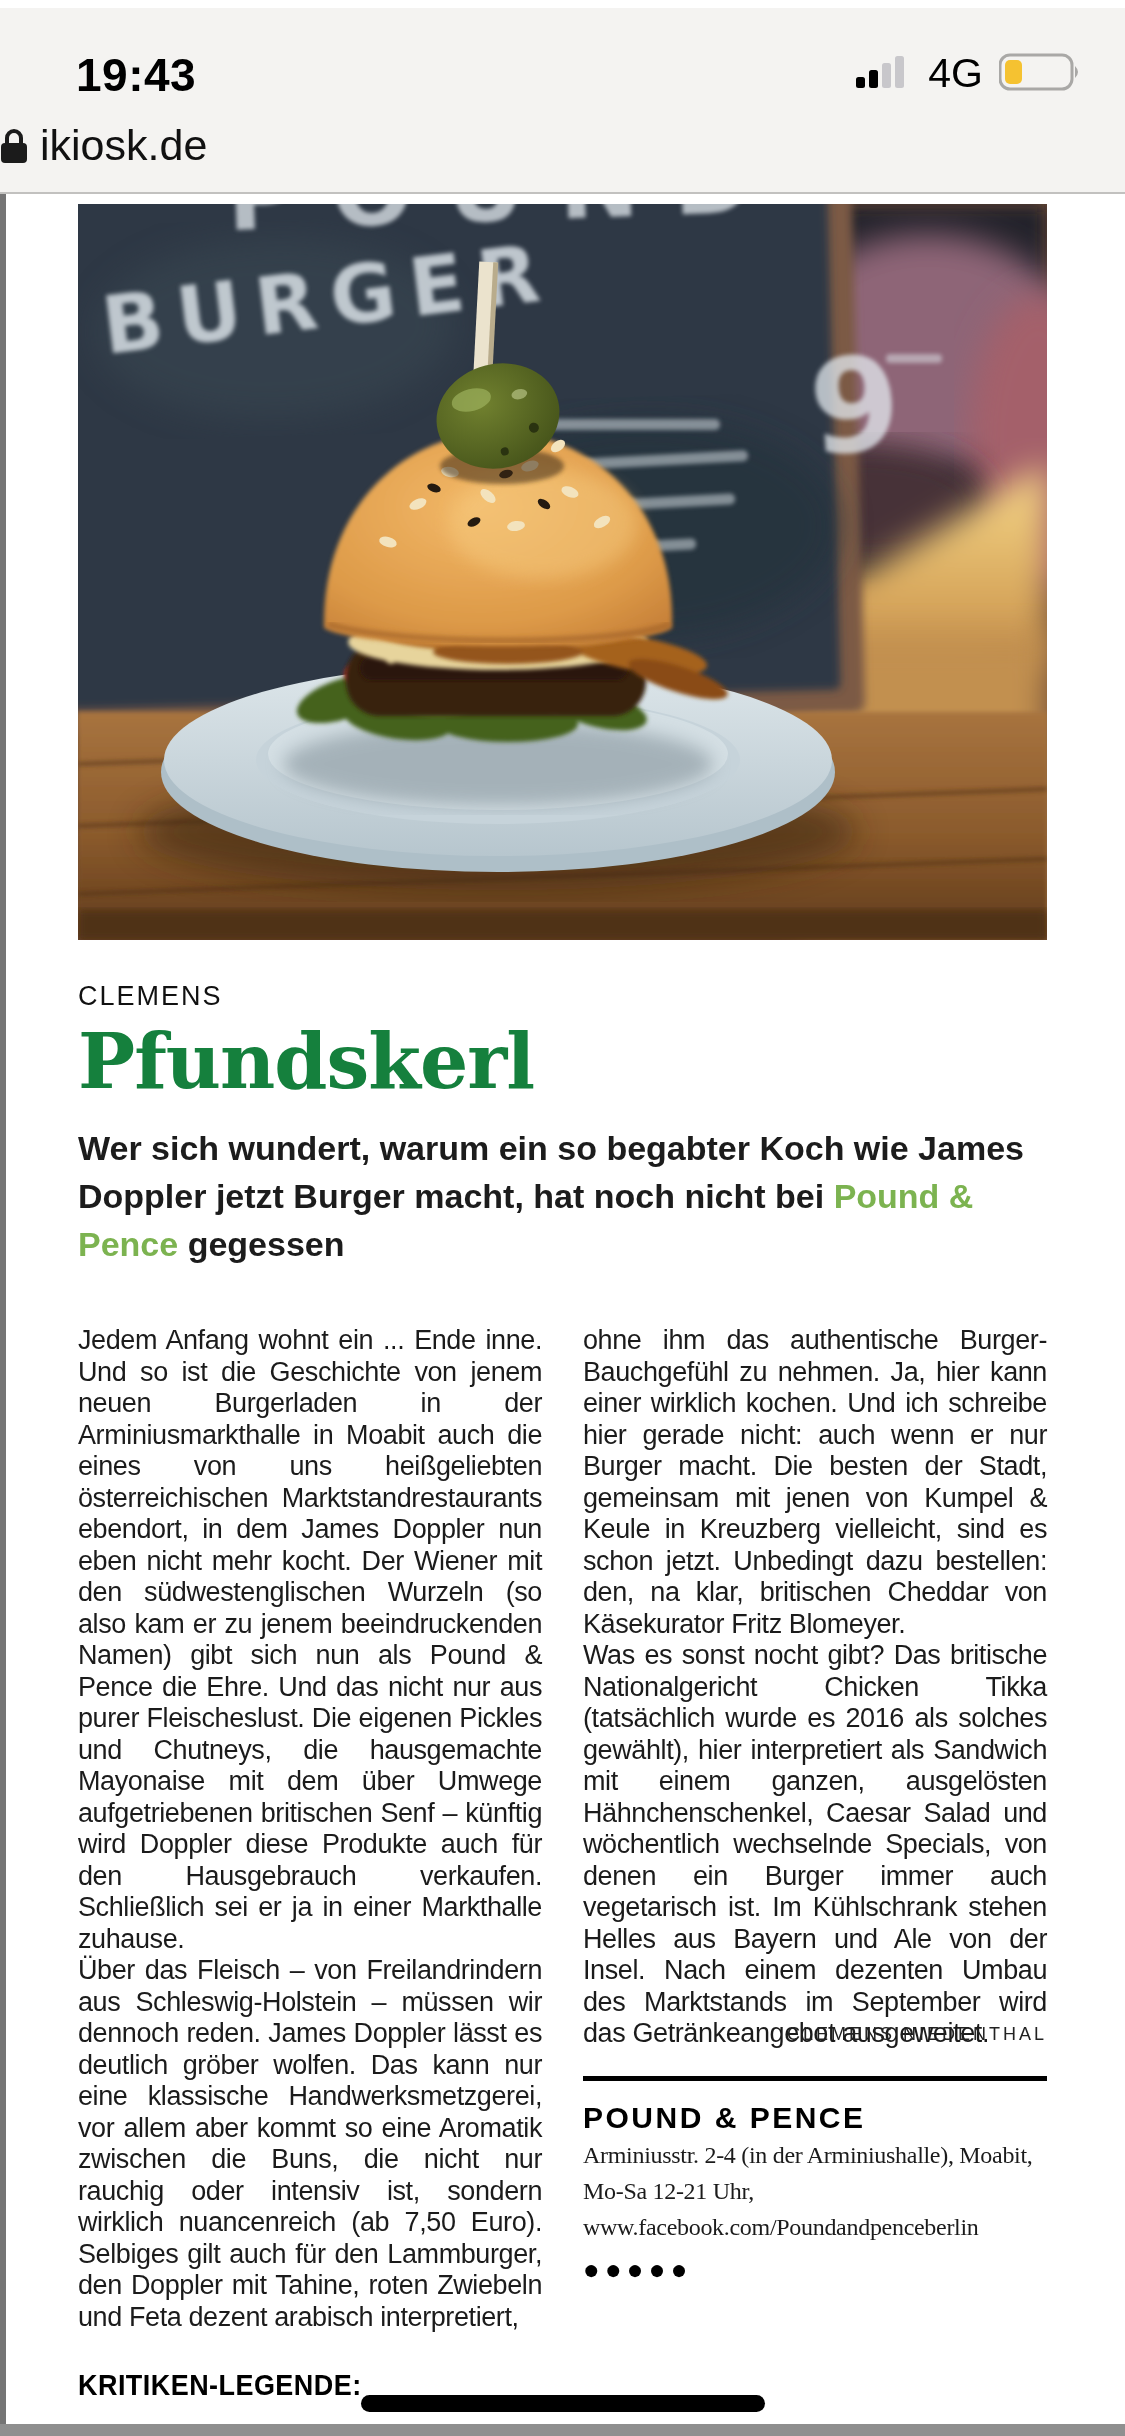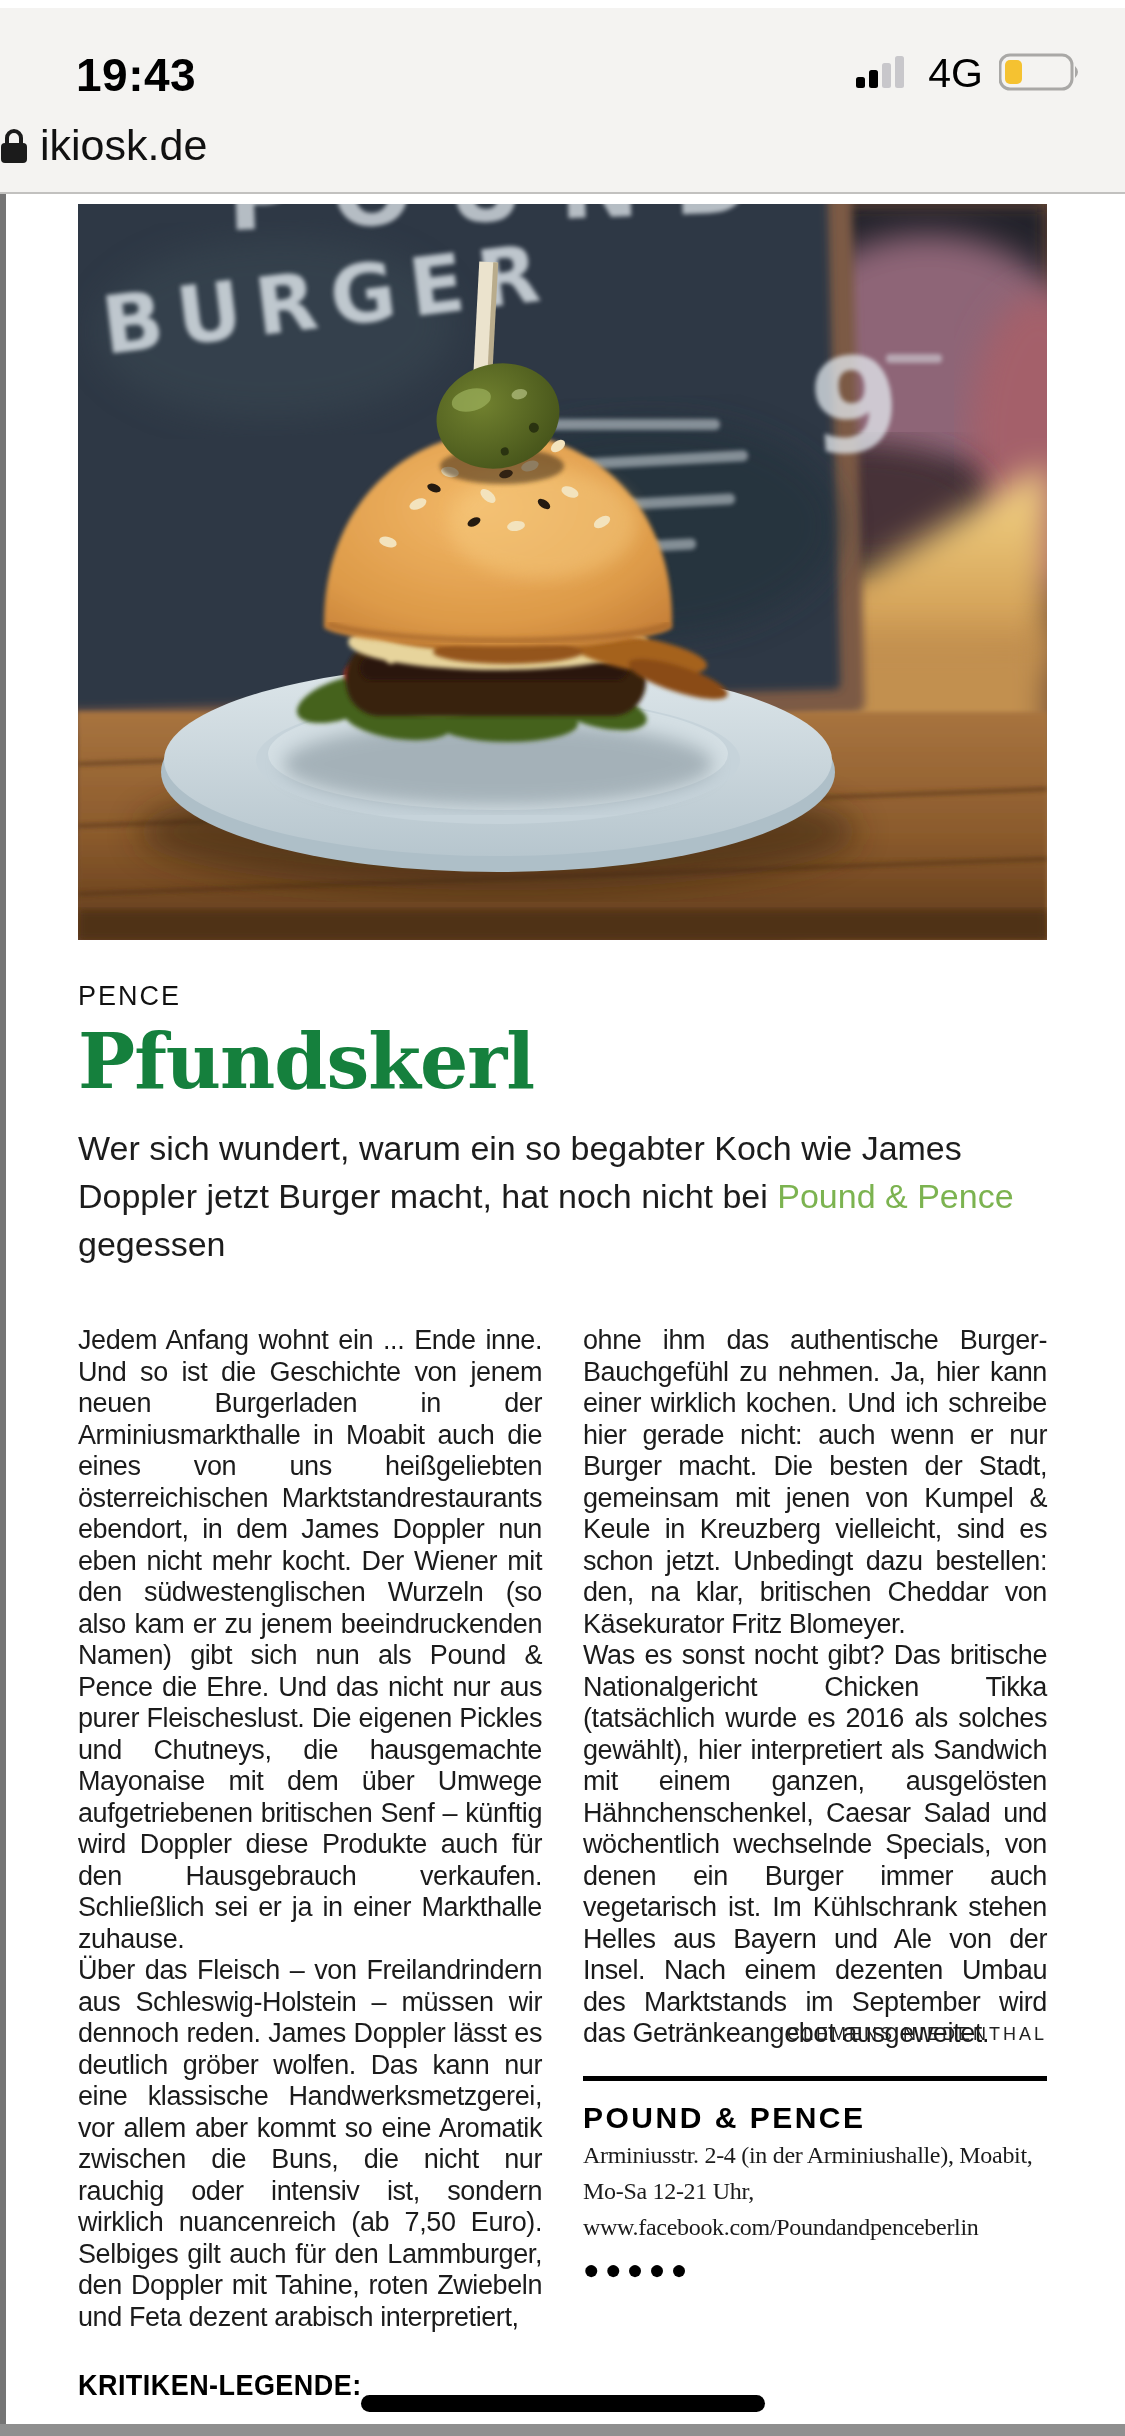--- a/index.html
+++ b/index.html
@@ -19,21 +19,21 @@
   
   .content{position:absolute;top:186px;left:0;right:0;bottom:12px;background:#fff;
            padding:0 78px;box-sizing:border-box;}
   .section-head{margin-top:62px;font-size:29px;color:#111;line-height:36px;}
   .section-head .b{font-weight:700;letter-spacing:3px;}
   .section-head .l{font-weight:400;letter-spacing:6px;margin-left:10px;color:#222;}
   .photo{margin-top:18px;width:969px;height:736px;line-height:0;}
   .kicker{margin-top:40px;font-size:27px;letter-spacing:2px;color:#111;line-height:32px;}
   .title{margin-top:2px;font-family:"DejaVu Serif","Liberation Serif",serif;font-weight:700;
          font-size:76px;line-height:96px;color:#15803d;letter-spacing:-1px;}
-  .subtitle{margin-top:14px;font-size:34px;font-weight:400;line-height:48px;color:#1c1c1c;}
+  .subtitle{margin-top:14px;font-size:34px;font-weight:700;line-height:48px;color:#1c1c1c;}
   .subtitle .brand{color:#7cb350;}
   
   .cols{margin-top:16px;display:flex;gap:41px;}
   .col{width:464px;font-size:27px;line-height:31.5px;color:#1b1b1b;text-align:justify;
        letter-spacing:-.4px;hyphens:auto;margin-top:41px;-webkit-hyphens:auto;}
   .col p{margin:0;}
   .author{font-size:18px;font-weight:400;letter-spacing:3px;color:#222;text-align:right;
           margin-top:-31px;line-height:31.5px;}
   .divider{height:5px;background:#000;margin-top:26px;}
   .info-name{margin-top:18px;font-size:30px;font-weight:700;letter-spacing:2.5px;color:#000;line-height:38px;}
@@ -246,21 +246,21 @@
               <ellipse cx="398" cy="190" rx="20" ry="11" fill="#9db05c" opacity=".7"></ellipse>
               <circle cx="452" cy="232" r="5" fill="#2a3310"></circle>
               <circle cx="418" cy="248" r="4" fill="#2a3310"></circle>
               <ellipse cx="446" cy="196" rx="8" ry="5" fill="#d8e3a8" opacity=".5"></ellipse>
             </g>
           </g>
         </g>
       </svg>
     </div>
 
-    <div class="kicker">PENCE</div>
+    <div class="kicker">CLEMENS</div>
     <h1 class="title" style="margin:2px 0 0 0;">Pfundskerl</h1>
 
     <div class="subtitle">
       <span>Wer sich wundert, warum ein so begabter Koch wie James Doppler jetzt Burger macht, hat noch nicht bei </span><span class="brand">Pound &amp; Pence</span><span> gegessen</span>
     </div>
 
     <div class="cols">
       <div class="col">
         <p>Jedem Anfang wohnt ein ... Ende inne. Und so ist die Geschichte von jenem neuen Burgerladen in der Arminiusmarkthalle in Moabit auch die eines von uns heißgeliebten österreichischen Marktstandrestaurants ebendort, in dem James Doppler nun eben nicht mehr kocht. Der Wiener mit den südwestenglischen Wurzeln (so also kam er zu jenem beeindruckenden Namen) gibt sich nun als Pound &amp; Pence die Ehre. Und das nicht nur aus purer Fleischeslust. Die eigenen Pickles und Chutneys, die hausgemachte Mayonaise mit dem über Umwege aufgetriebenen britischen Senf – künftig wird Doppler diese Produkte auch für den Hausgebrauch verkaufen. Schließlich sei er ja in einer Markthalle zuhause.</p>
         <p>Über das Fleisch – von Freilandrindern aus Schleswig-Holstein – müssen wir dennoch reden. James Doppler lässt es deutlich gröber wolfen. Das kann nur eine klassische Handwerksmetzgerei, vor allem aber kommt so eine Aromatik zwischen die Buns, die nicht nur rauchig oder intensiv ist, sondern wirklich nuancenreich (ab 7,50 Euro). Selbiges gilt auch für den Lammburger, den Doppler mit Tahine, roten Zwiebeln und Feta dezent arabisch interpretiert,</p>

